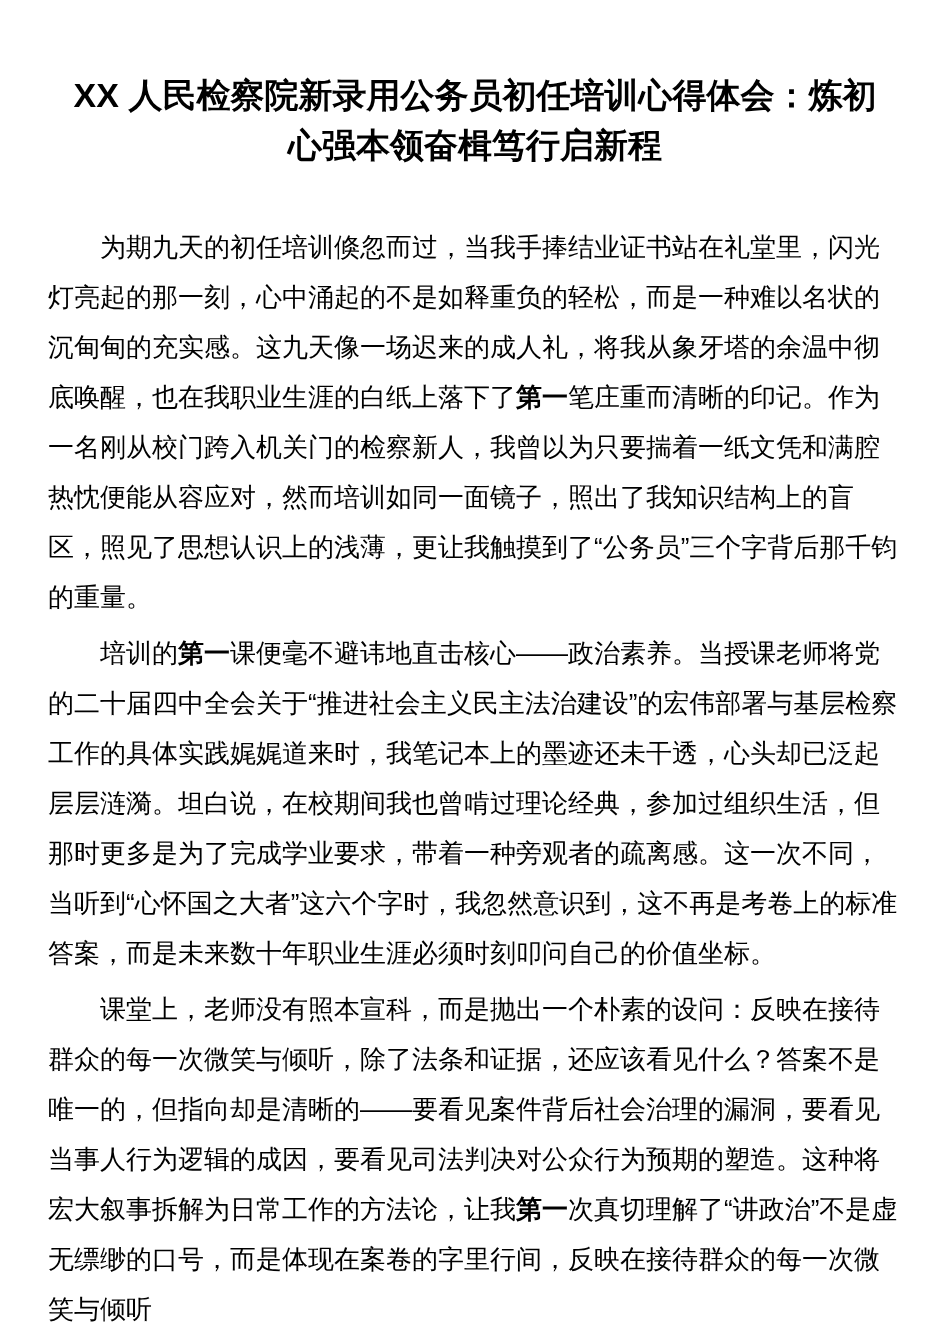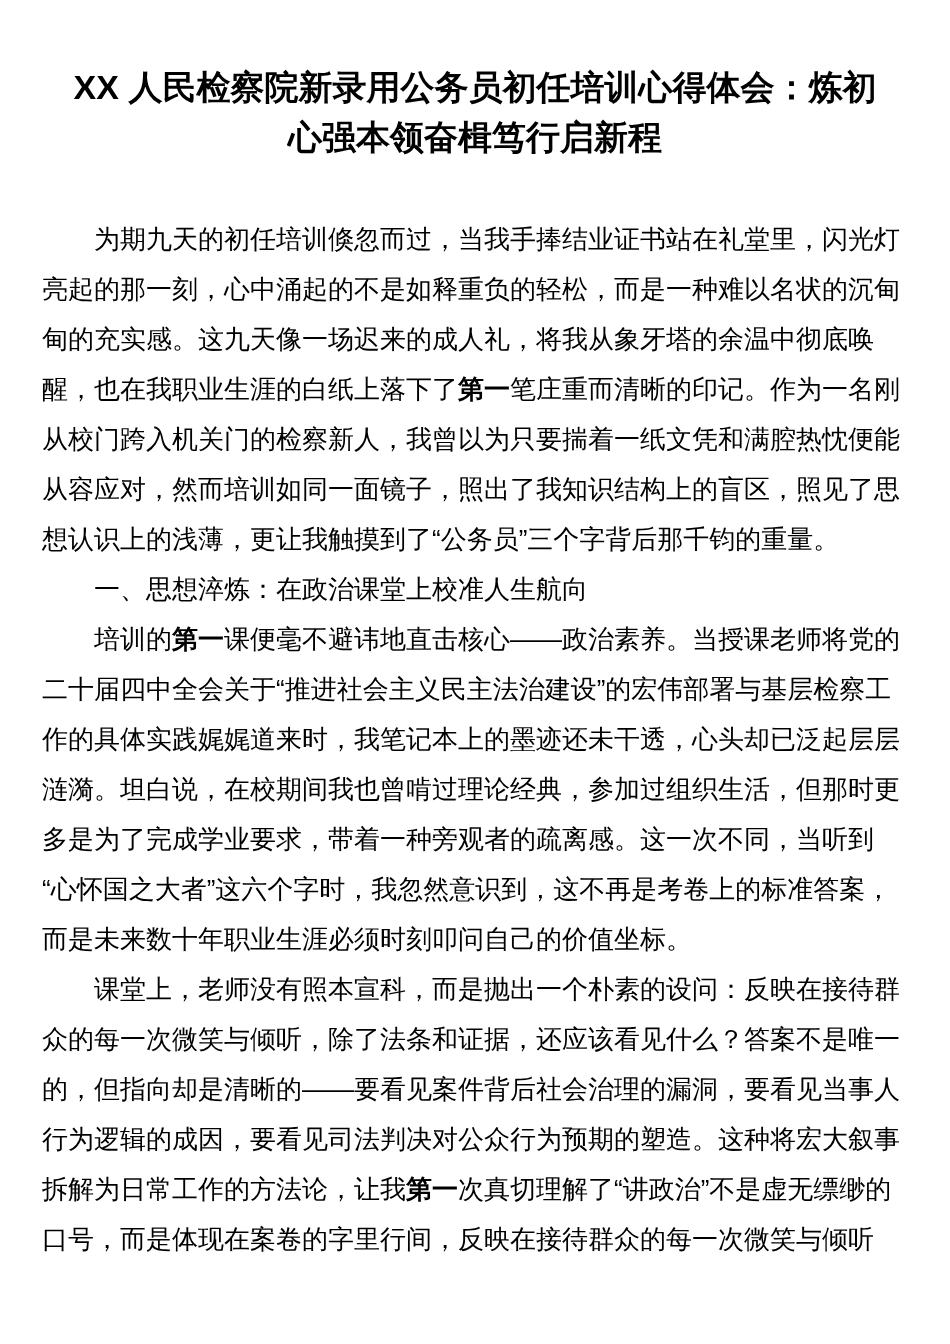--- a/index.html
+++ b/index.html
@@ -12,48 +12,47 @@
     background: #ffffff;
     color: #000000;
     font-family: "Liberation Sans", sans-serif;
     overflow: hidden;
   }
   .page {
     padding: 62px 42px 0 42px;
     box-sizing: border-box;
   }
   .title {
-    margin: 0 0 52px 0;
+    margin: 8px 0 52px 0;
     padding: 0 23px;
     font-size: 34px;
     font-weight: 700;
     line-height: 50px;
     text-align: center;
     word-break: break-word;
   }
   .para {
-    margin: 0;
+    margin: 6px;
     font-size: 26px;
     line-height: 50px;
     text-indent: 2em;
     text-align: left;
     word-break: break-word;
   }
   .para b {
     font-weight: 700;
   }
 </style>
 </head>
 <body>
 
 <div class="page">
 
   <h1 class="title">XX 人民检察院新录用公务员初任培训心得体会：炼初心强本领奋楫笃行启新程</h1>
 
   <p class="para"><span>为期九天的初任培训倏忽而过，当我手捧结业证书站在礼堂里，闪光灯亮起的那一刻，心中涌起的不是如释重负的轻松，而是一种难以名状的沉甸甸的充实感。这九天像一场迟来的成人礼，将我从象牙塔的余温中彻底唤醒，也在我职业生涯的白纸上落下了</span><b>第一</b><span>笔庄重而清晰的印记。作为一名刚从校门跨入机关门的检察新人，我曾以为只要揣着一纸文凭和满腔热忱便能从容应对，然而培训如同一面镜子，照出了我知识结构上的盲区，照见了思想认识上的浅薄，更让我触摸到了“公务员”三个字背后那千钧的重量。</span></p>
 
-  <p class="para">一、思想淬炼：在政治课堂上校准人生航向</p>
 
   <p class="para"><span>培训的</span><b>第一</b><span>课便毫不避讳地直击核心——政治素养。当授课老师将党的二十届四中全会关于“推进社会主义民主法治建设”的宏伟部署与基层检察工作的具体实践娓娓道来时，我笔记本上的墨迹还未干透，心头却已泛起层层涟漪。坦白说，在校期间我也曾啃过理论经典，参加过组织生活，但那时更多是为了完成学业要求，带着一种旁观者的疏离感。这一次不同，当听到“心怀国之大者”这六个字时，我忽然意识到，这不再是考卷上的标准答案，而是未来数十年职业生涯必须时刻叩问自己的价值坐标。</span></p>
 
   <p class="para"><span>课堂上，老师没有照本宣科，而是抛出一个朴素的设问：反映在接待群众的每一次微笑与倾听，除了法条和证据，还应该看见什么？答案不是唯一的，但指向却是清晰的——要看见案件背后社会治理的漏洞，要看见当事人行为逻辑的成因，要看见司法判决对公众行为预期的塑造。这种将宏大叙事拆解为日常工作的方法论，让我</span><b>第一</b><span>次真切理解了“讲政治”不是虚无缥缈的口号，而是体现在案卷的字里行间，反映在接待群众的每一次微笑与倾听</span></p>
 
 </div>
 
 </body></html>

